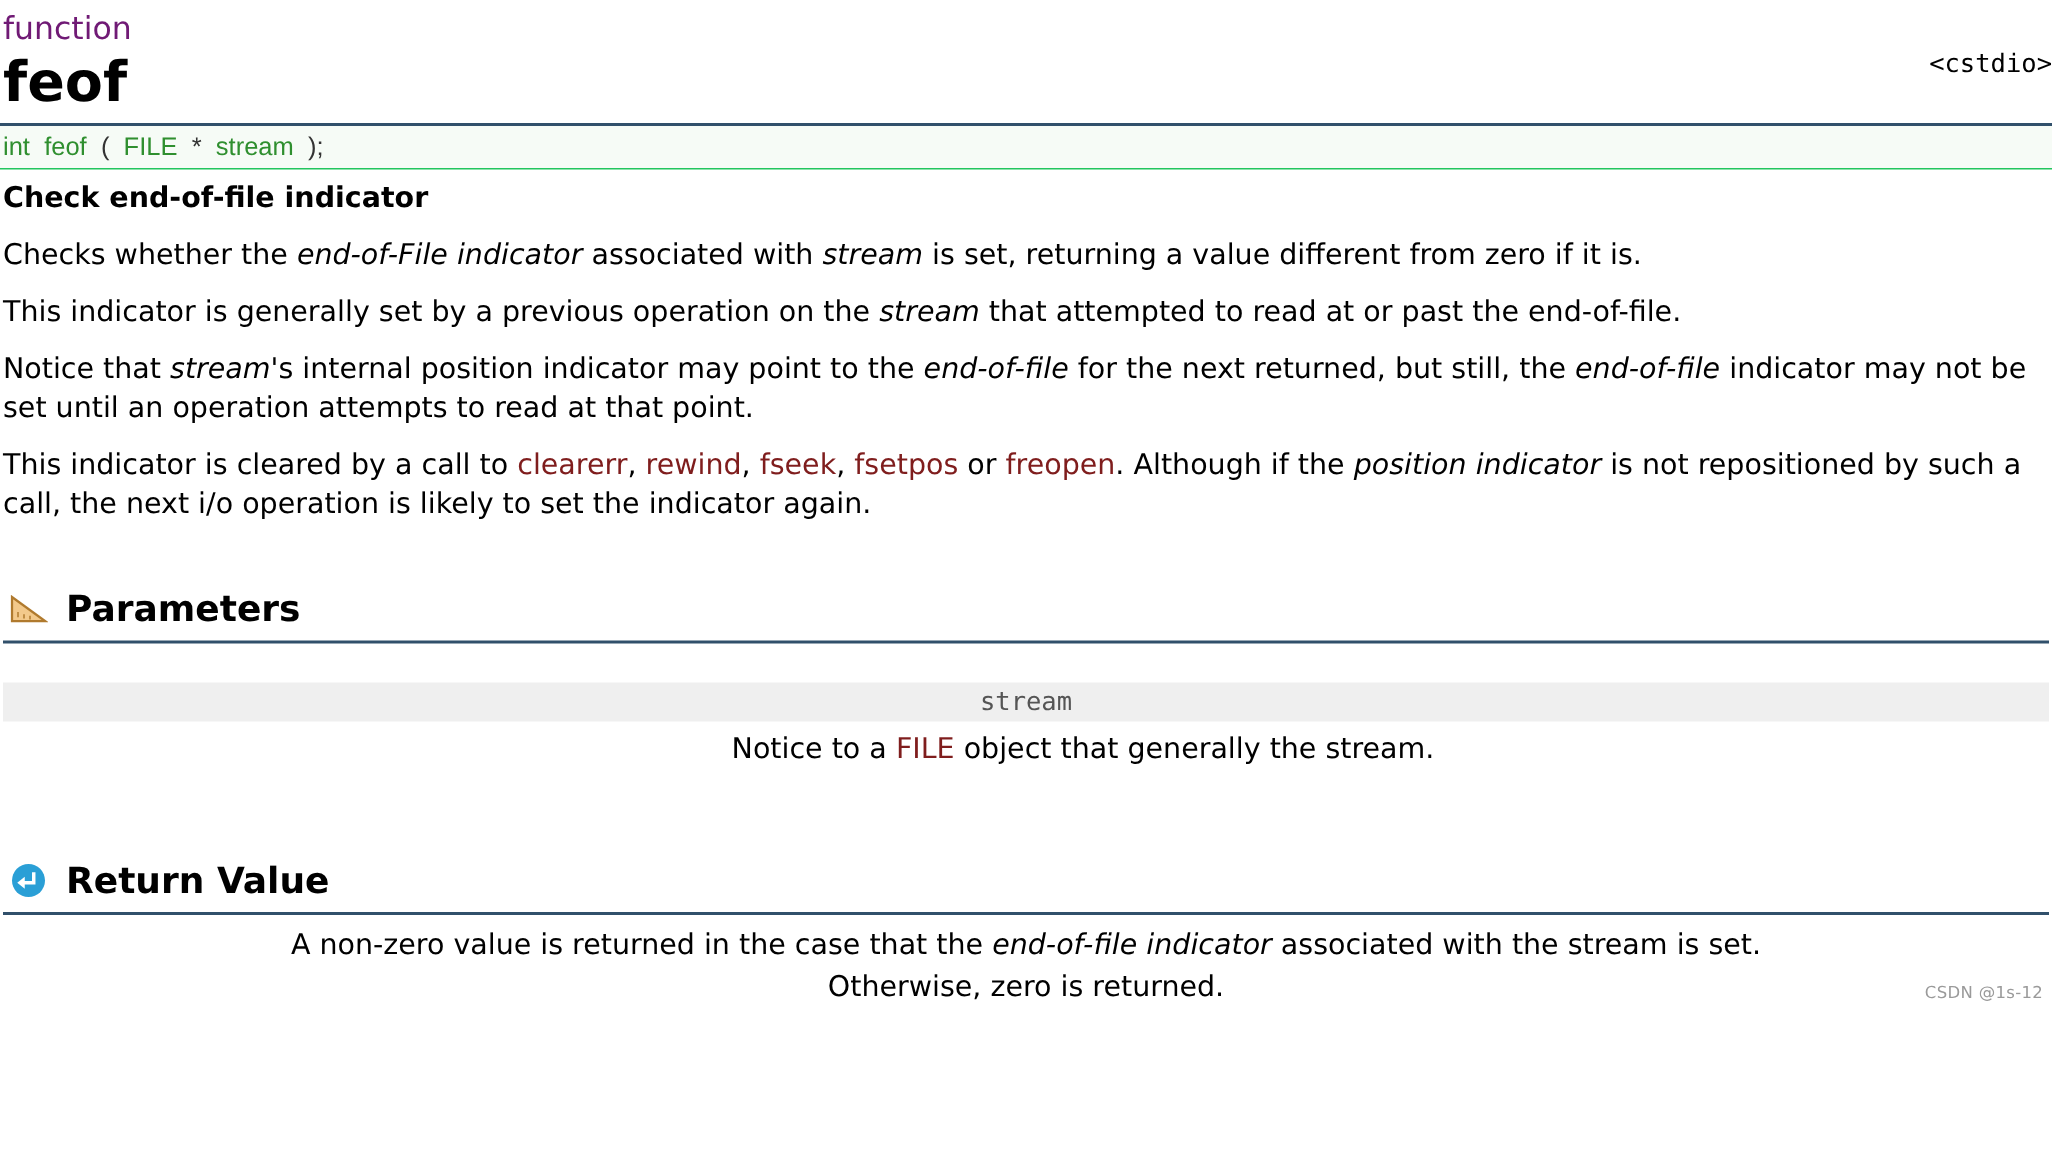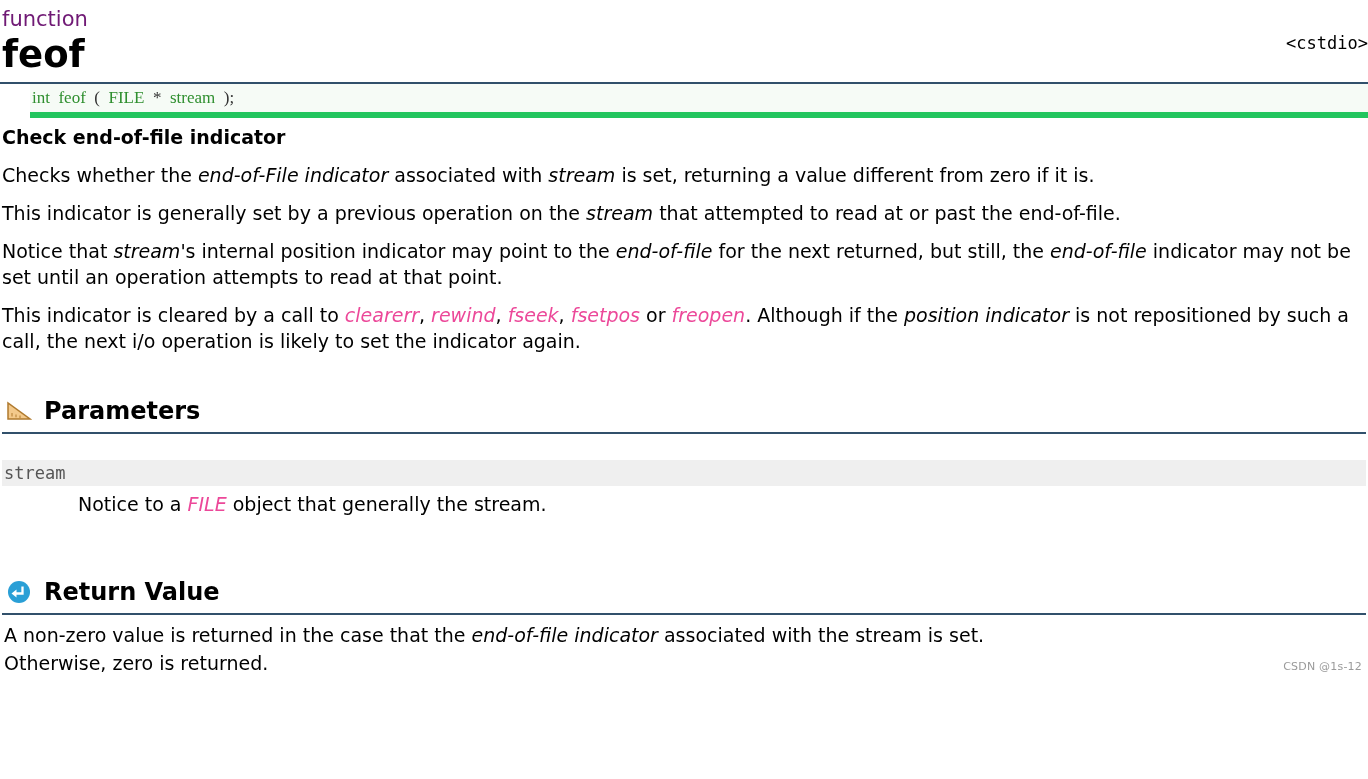--- a/index.html
+++ b/index.html
@@ -50,27 +50,26 @@
   }
   .rule-dark {
     border: 0;
     border-top: 2px solid #31506b;
     margin: 5px 0 0 0;
   }
 
   
   .proto {
     background: #f6fbf6;
-    font-family: Liberation Serif, serif;
+    font-family: Liberation Sans, sans-serif;
     font-size: 17px;
     line-height: 22px;
     padding: 3px 2px 3px 2px;
     color: #333;
-    border-bottom: 6px solid #22c55e;
-    margin-left: 30px;
+    border-bottom: 1px solid #22c55e;
   }
   .proto .fn { color: #2f8f2f; }
   .proto .type { color: #2f8f2f; }
   .proto .punct { color: #333; }
   .proto .var { color: #2f8f2f; }
 
   .subtitle {
     font-size: 19px;
     font-weight: bold;
     line-height: 26px;
@@ -78,29 +77,29 @@
   }
 
   .para {
     font-size: 19px;
     line-height: 26px;
     margin: 12px 0 0 2px;
     color: #000;
   }
   em { font-style: italic; }
   a.lnk {
-    color: #ec4899;
+    color: #7f1d1d;
     text-decoration: none;
-    font-style: italic;
   }
 
   
   .section {
     margin-top: 42px;
     padding: 0 2px;
+    text-align: center;
   }
   .section-head {
     display: flex;
     align-items: center;
     gap: 12px;
     padding-left: 4px;
   }
   .section-head h2 {
     font-size: 24px;
     line-height: 30px;

